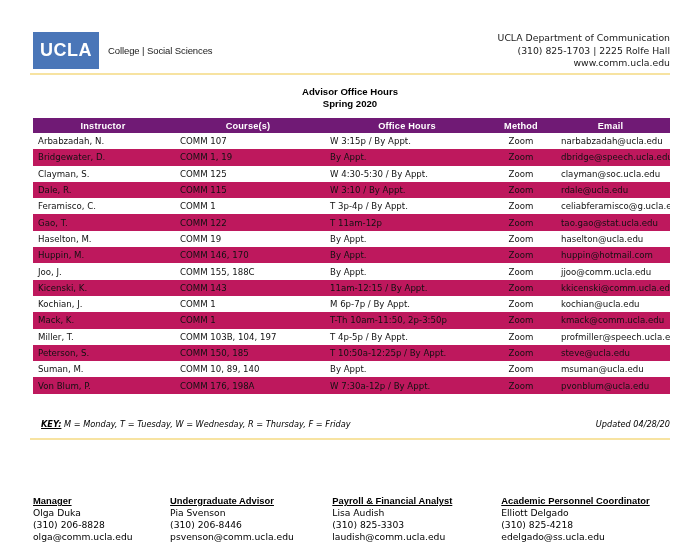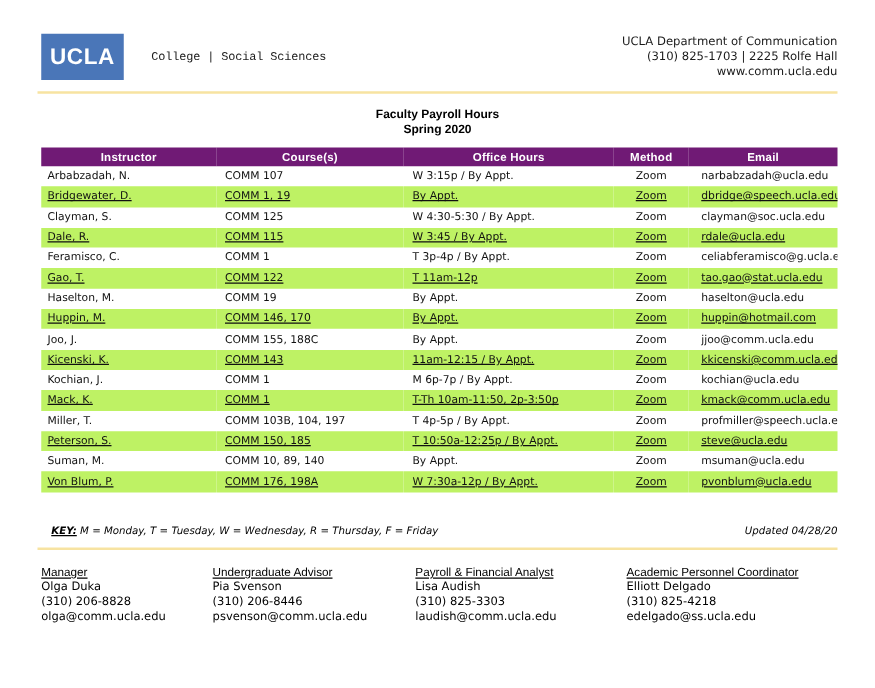--- a/index.html
+++ b/index.html
@@ -22,21 +22,21 @@
   }
 
   
   .masthead {
     position: absolute;
     left: 33px;
     top: 27px;
     right: 30px;
     height: 42px;
     display: flex;
-    align-items: flex-start;
+    align-items: flex-end;
     justify-content: space-between;
   }
   .brand {
     display: flex;
     align-items: stretch;
   }
   .ucla-logo {
     width: 66px;
     height: 37px;
     background: #4a76b8;
@@ -53,23 +53,22 @@
     margin-left: 9px;
     display: flex;
     flex-direction: column;
     justify-content: center;
     padding-top: 1px;
   }
   .wordmark-top {
     font-size: 9.5px;
     line-height: 12px;
     color: #1a1a1a;
-    font-family: Liberation Mono, monospace;
+    font-family: Liberation Sans, sans-serif;
     letter-spacing: -0.1px;
-    margin-left: 13px;
   }
   .wordmark-main {
     font-size: 17.5px;
     line-height: 20px;
     font-weight: bold;
     color: #000000;
     font-family: "Liberation Sans", sans-serif;
     letter-spacing: -0.4px;
   }
   .dept-contact {
@@ -128,22 +127,21 @@
   }
   table.oh tbody td {
     font-size: 8.6px;
     height: 16.3px;
     padding: 0 0 0 4px;
     color: #111111;
     white-space: nowrap;
     overflow: hidden;
   }
   table.oh tbody tr.alt td {
-    background: #bef264;
-    text-decoration: underline;
+    background: #be185d;
   }
   table.oh tbody tr td.c-method {
     text-align: center;
     padding-left: 0;
   }
   table.oh tbody td.c-instructor { padding-left: 5px; }
   table.oh tbody td.c-course { padding-left: 7px; }
   table.oh tbody td.c-hours { padding-left: 7px; }
   table.oh tbody td.c-email { padding-left: 10px; }
 
@@ -183,26 +181,27 @@
   }
   .contact-col {
     font-size: 9.2px;
     line-height: 11.9px;
   }
   .contact-col.c0 { width: 142px; }
   .contact-col.c1 { width: 168px; }
   .contact-col.c2 { width: 175px; }
   .contact-col.c3 { width: 180px; }
   .contact-title {
-    font-weight: normal;
+    font-weight: bold;
     text-decoration: underline;
     font-size: 9.4px;
     font-family: "Liberation Sans", sans-serif;
     display: block;
     margin-bottom: 0.5px;
+    margin-top: 43px;
   }
   .contact-line { display: block; }
 </style>
 </head>
 <body>
 
 <div class="page">
 
   <div class="masthead">
     <div class="brand">
@@ -214,21 +213,21 @@
     <div class="dept-contact">
       <div>UCLA Department of Communication</div>
       <div>(310) 825-1703 | 2225 Rolfe Hall</div>
       <div>www.comm.ucla.edu</div>
     </div>
   </div>
 
   <div class="gold-rule top"></div>
 
   <div class="doc-title">
-    <div>Faculty Payroll Hours</div>
+    <div>Advisor Office Hours</div>
     <div>Spring 2020</div>
   </div>
 
   <div class="table-wrap">
     <table class="oh">
       <colgroup>
         <col class="col-instructor">
         <col class="col-course">
         <col class="col-hours">
         <col class="col-method">
@@ -261,21 +260,21 @@
           <tr>
             <td class="c-instructor">Clayman, S.</td>
             <td class="c-course">COMM 125</td>
             <td class="c-hours">W 4:30-5:30 / By Appt.</td>
             <td class="c-method">Zoom</td>
             <td class="c-email">clayman@soc.ucla.edu</td>
           </tr>
           <tr class="alt">
             <td class="c-instructor">Dale, R.</td>
             <td class="c-course">COMM 115</td>
-            <td class="c-hours">W 3:45 / By Appt.</td>
+            <td class="c-hours">W 3:10 / By Appt.</td>
             <td class="c-method">Zoom</td>
             <td class="c-email">rdale@ucla.edu</td>
           </tr>
           <tr>
             <td class="c-instructor">Feramisco, C.</td>
             <td class="c-course">COMM 1</td>
             <td class="c-hours">T 3p-4p / By Appt.</td>
             <td class="c-method">Zoom</td>
             <td class="c-email">celiabferamisco@g.ucla.edu</td>
           </tr>

